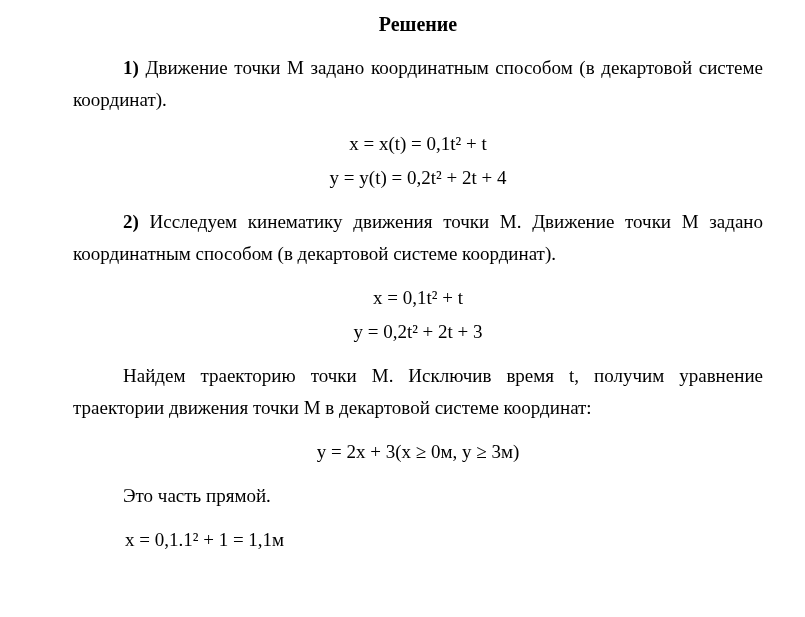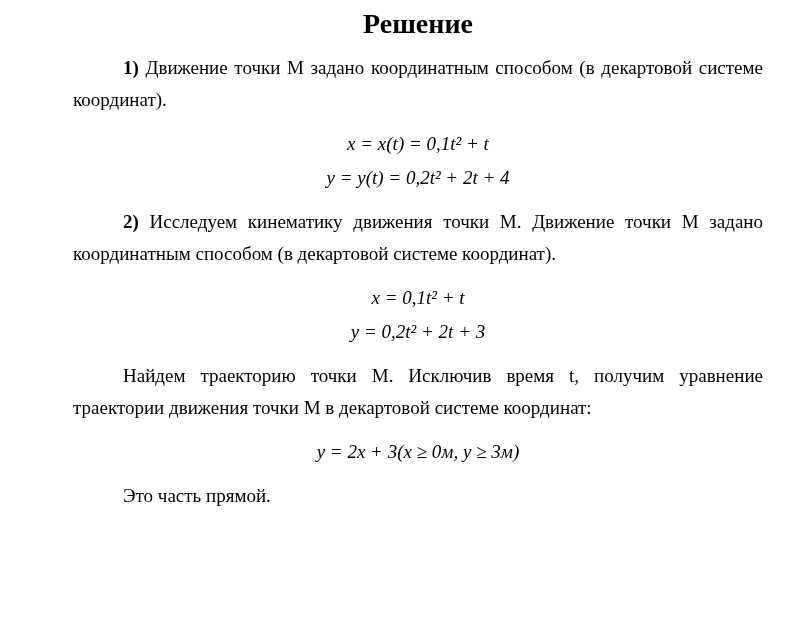--- a/index.html
+++ b/index.html
@@ -14,38 +14,37 @@
       background: #ffffff;
       color: #000000;
       font-family: "Liberation Serif", "DejaVu Serif", serif;
       font-size: 19px;
       padding: 8px 42px 0 73px;
       overflow: hidden;
     }
     .title {
       text-align: center;
       font-weight: bold;
-      font-size: 28px;
+      font-size: 20px;
       line-height: 32px;
       margin: 0 0 4px 0;
     }
     .para {
       margin: 12px 0;
       text-indent: 50px;
       text-align: justify;
       line-height: 32px;
     }
     .para .num {
       font-weight: bold;
     }
     .formula {
       margin: 2px 0;
       text-align: center;
       line-height: 32px;
-      font-style: italic;
       font-family: "Liberation Serif", "DejaVu Serif", serif;
     }
     .formula.left {
       text-align: left;
       padding-left: 52px;
     }
     .formula-group {
       margin: 4px 0;
     }
     .inline-math {
@@ -76,16 +75,17 @@
   <p class="para"><span>Найдем траекторию точки М. Исключив время t, получим уравнение траектории движения точки М в декартовой системе координат:</span></p>
 
   <div class="formula-group">
     <div class="formula">y = 2x + 3(x ≥ 0м, y ≥ 3м)</div>
   </div>
 
   <p class="para"><span>Это часть прямой.</span></p>
 
 
   <div class="formula-group">
+    <div class="formula left">x = 0,1.1² + 1 = 1,1м</div>
   </div>
 
 
 </div>
 
 </body></html>

